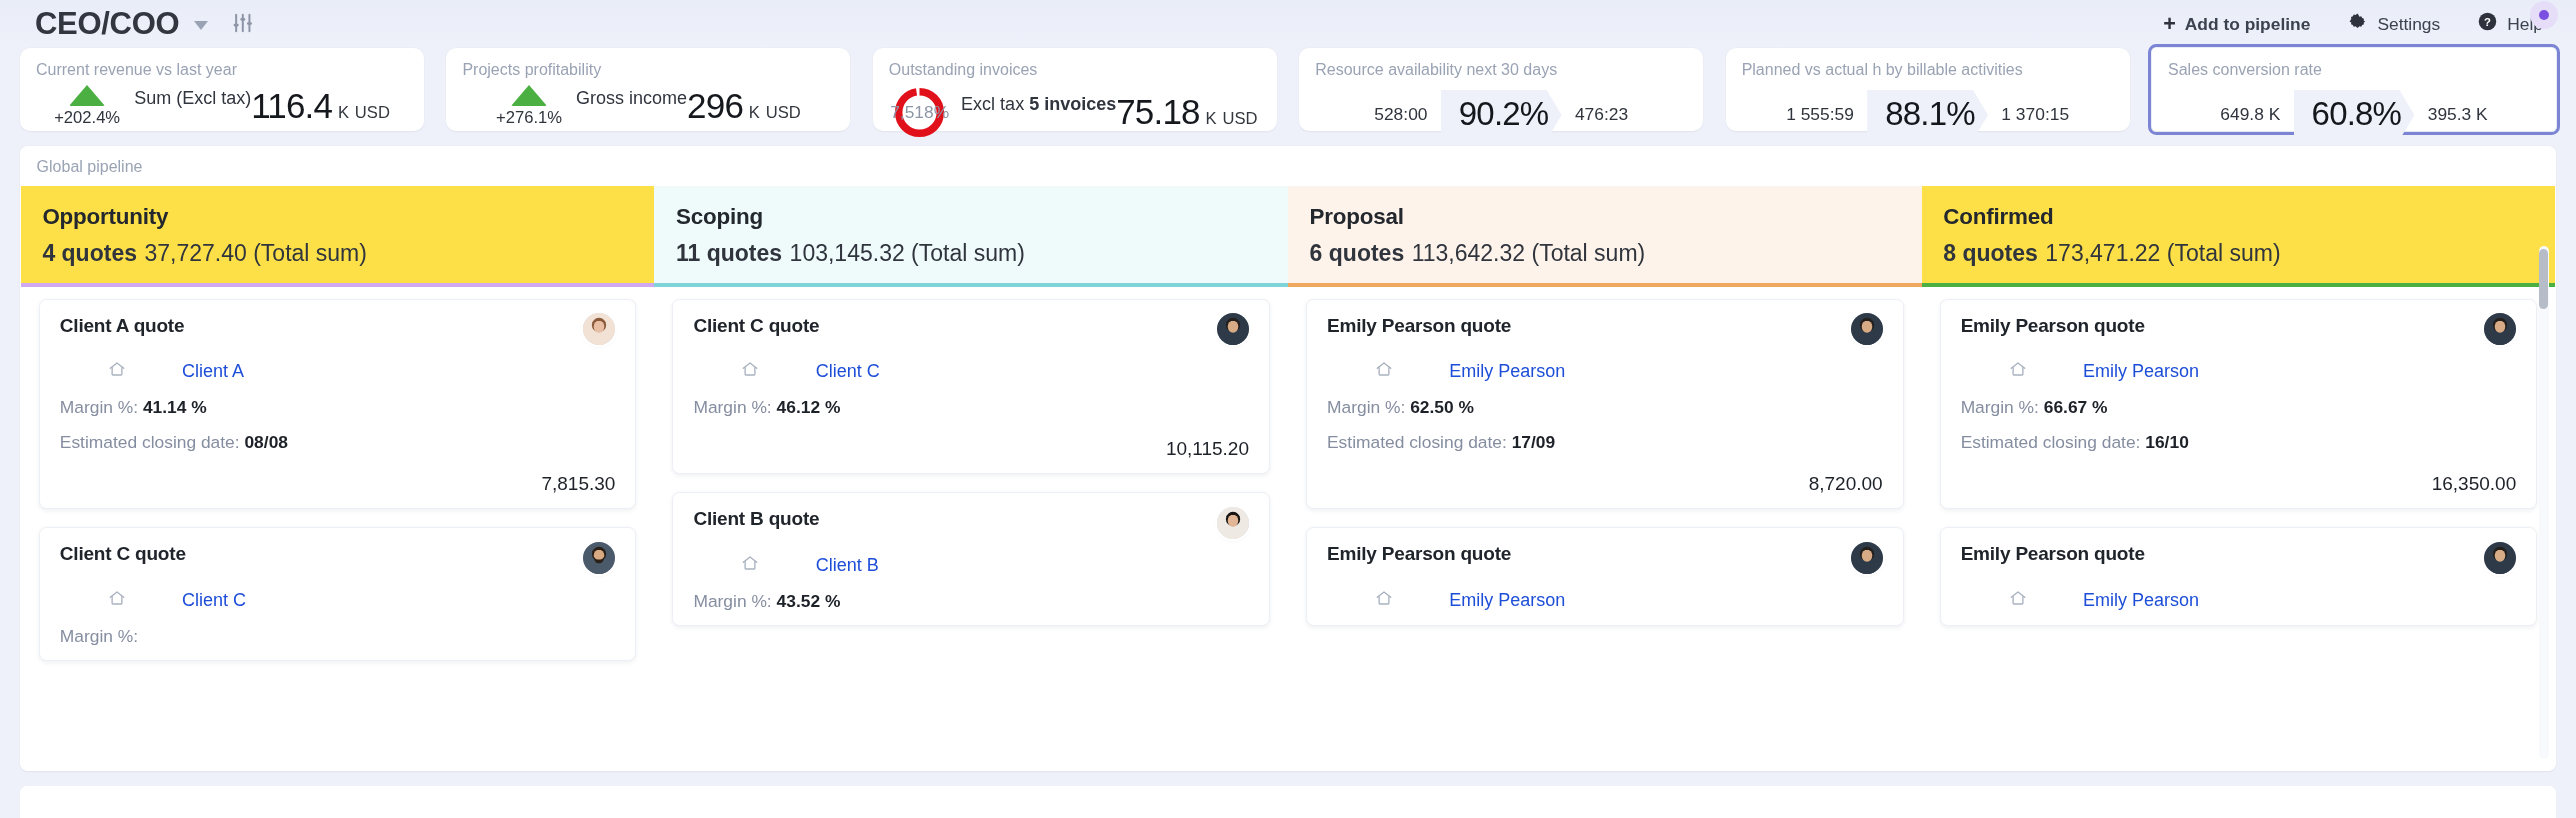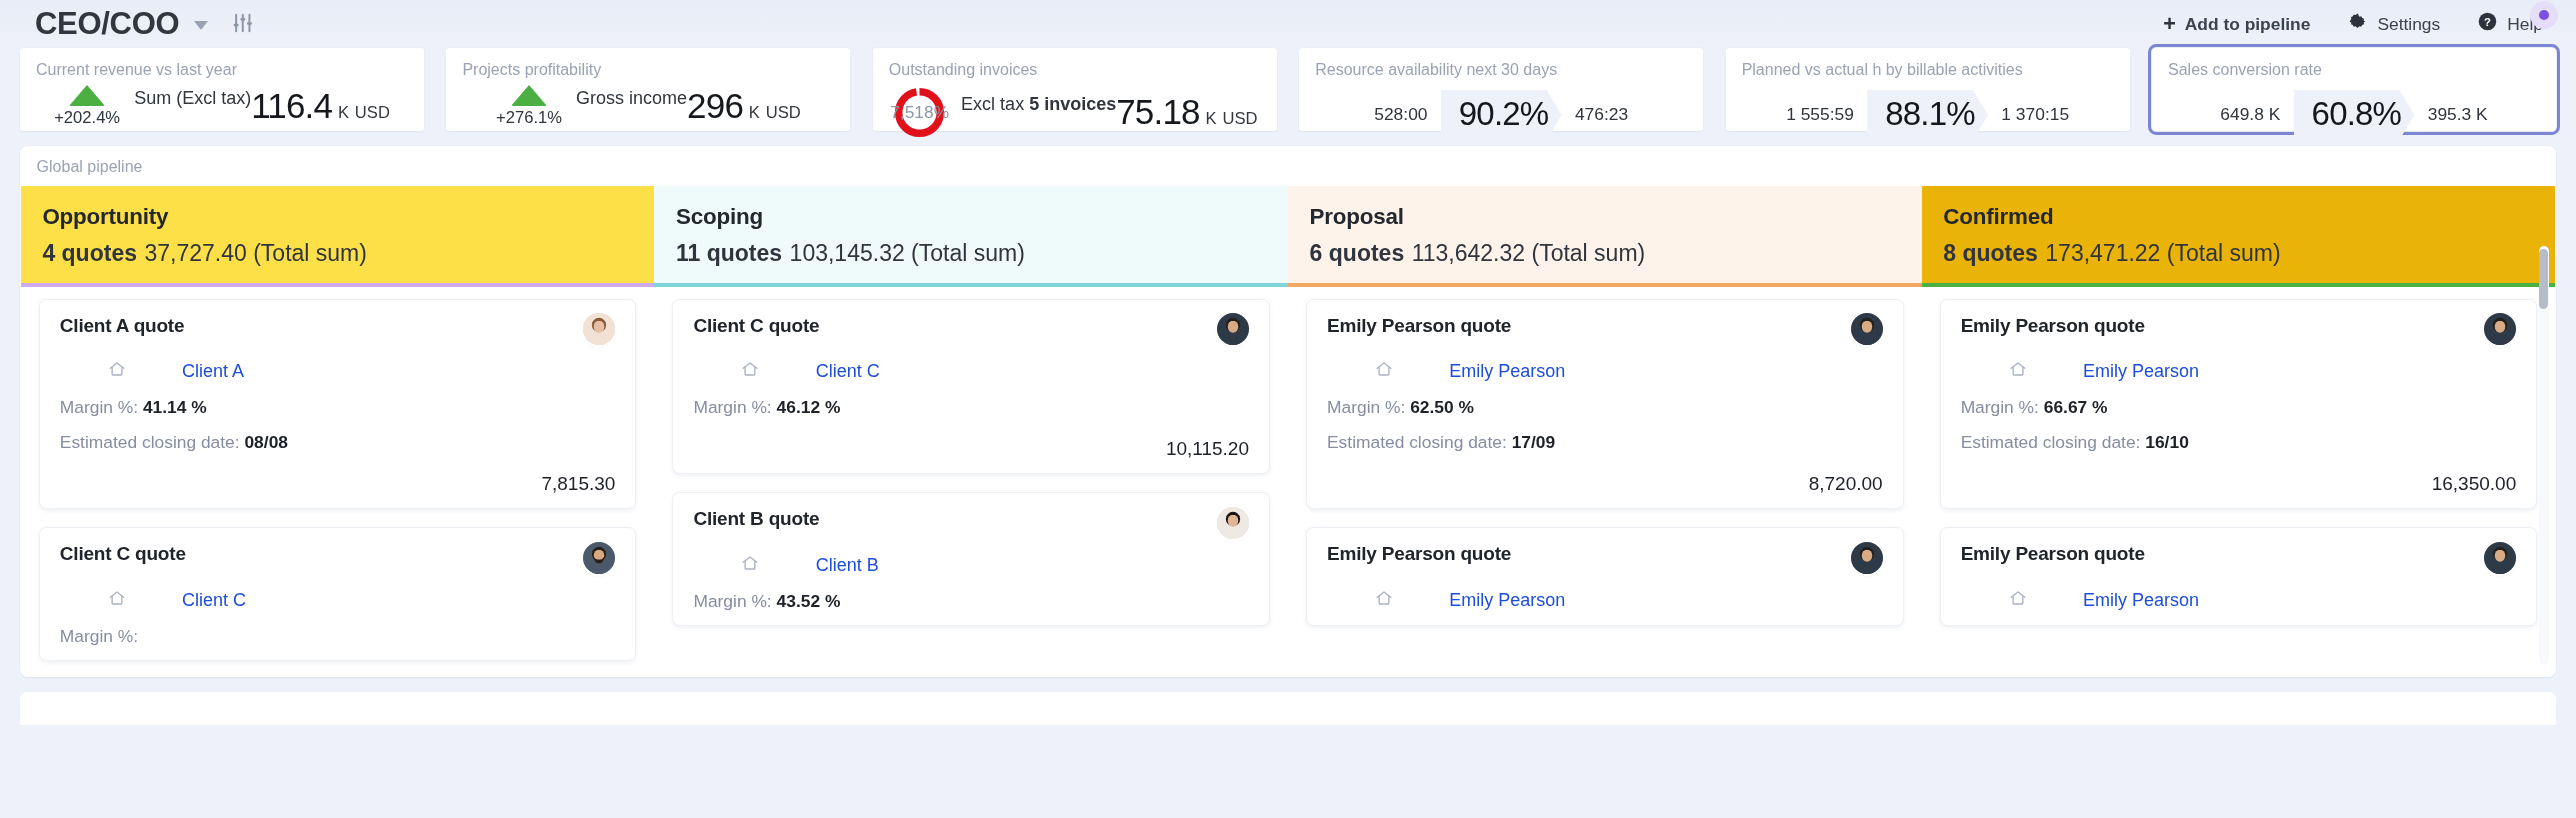--- a/index.html
+++ b/index.html
@@ -52,21 +52,21 @@
   
   .kpi-row {
     display: flex;
     gap: 22.4px;
     padding: 0 20px;
     height: 83px;
   }
   .kpi-card {
     flex: 1;
     background: #fff;
-    border-radius: 3px;
+    border-radius: 10px;
     padding: 12.5px 16px 0 16px;
     position: relative;
     box-shadow: 0 0.8px 1.7px rgba(40,50,80,.07);
   }
   .kpi-card.selected {
     outline: 3.3px solid #7b85d4;
     outline-offset: 1.7px;
     border-radius: 4.2px;
   }
   .kpi-title {
@@ -109,21 +109,21 @@
     font-size: 33px; font-weight: 500; color: #14171c;
     letter-spacing: -0.8px;
     clip-path: polygon(0 0, calc(100% - 15px) 0, 100% 50%, calc(100% - 15px) 100%, 0 100%);
   }
 
   
   .pipeline-panel {
     margin: 15px 20px 0 20px;
     background: #fff;
     border-radius: 7.5px;
-    height: 531px;
+    height: 625px;
     position: relative;
     overflow: hidden;
     box-shadow: 0 0.8px 1.7px rgba(40,50,80,.07);
   }
   .pipeline-label {
     font-size: 16px; color: #9aa3b4; font-weight: 500;
     padding: 11.6px 0 10px 16.6px;
   }
   .stage-head-row { display: flex; padding: 0 0.8px; }
   .stage-head {
@@ -323,21 +323,21 @@
         <div class="stage-meta"><b>4 quotes</b><span class="sum">37,727.40 (Total sum)</span></div>
       </div>
       <div class="stage-head" style="background: rgb(239, 250, 251); border-bottom-color: rgb(127, 212, 217);">
         <div class="stage-name">Scoping</div>
         <div class="stage-meta"><b>11 quotes</b><span class="sum">103,145.32 (Total sum)</span></div>
       </div>
       <div class="stage-head" style="background: rgb(253, 243, 234); border-bottom-color: rgb(240, 168, 97);">
         <div class="stage-name">Proposal</div>
         <div class="stage-meta"><b>6 quotes</b><span class="sum">113,642.32 (Total sum)</span></div>
       </div>
-      <div class="stage-head" style="background: #eab308; border-bottom-color: rgb(76, 175, 66);">
+      <div class="stage-head" style="background: #fde047; border-bottom-color: rgb(76, 175, 66);">
         <div class="stage-name">Confirmed</div>
         <div class="stage-meta"><b>8 quotes</b><span class="sum">173,471.22 (Total sum)</span></div>
       </div>
     </div>
   <div class="stage-cols" id="stageCols">
       <div class="stage-col">
         <div class="quote-card">
           <div class="qc-head">
             <div class="qc-title">Client A quote</div>
             <div class="avatar">

